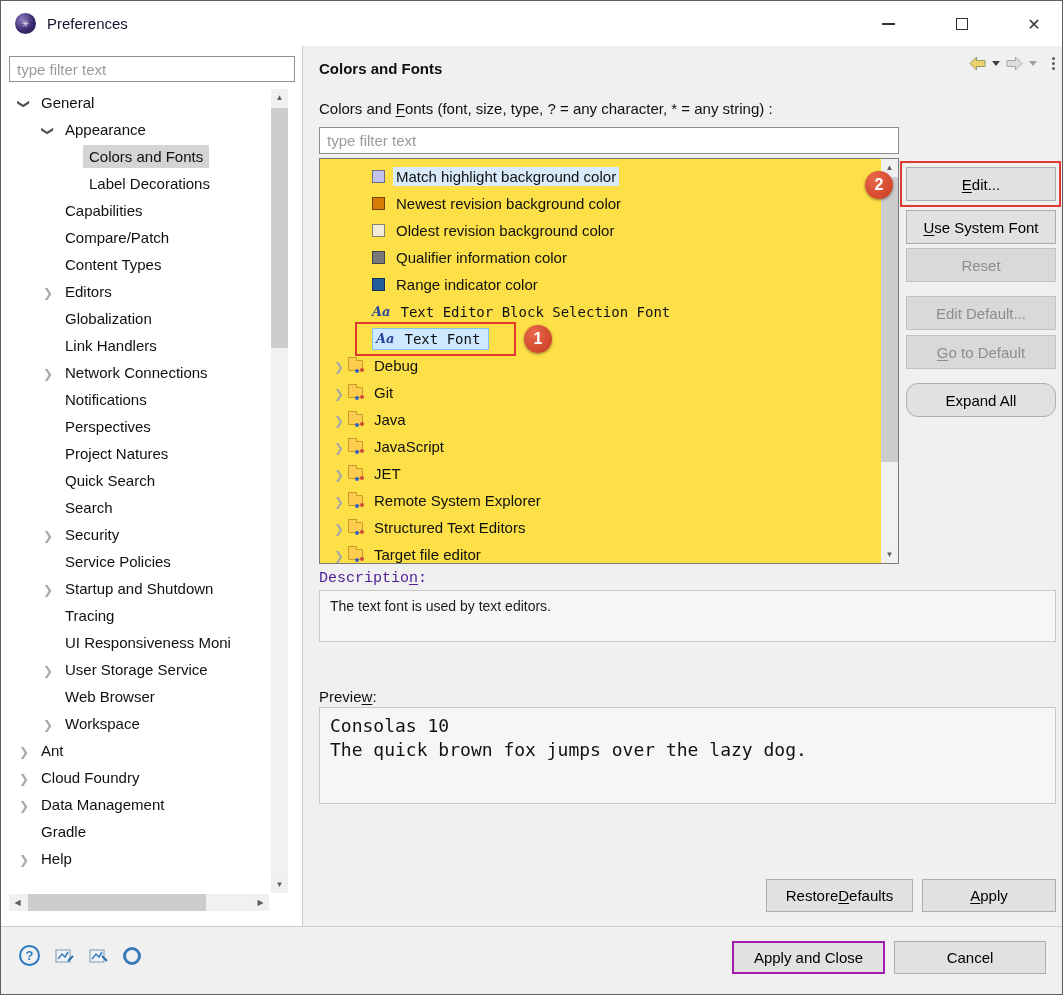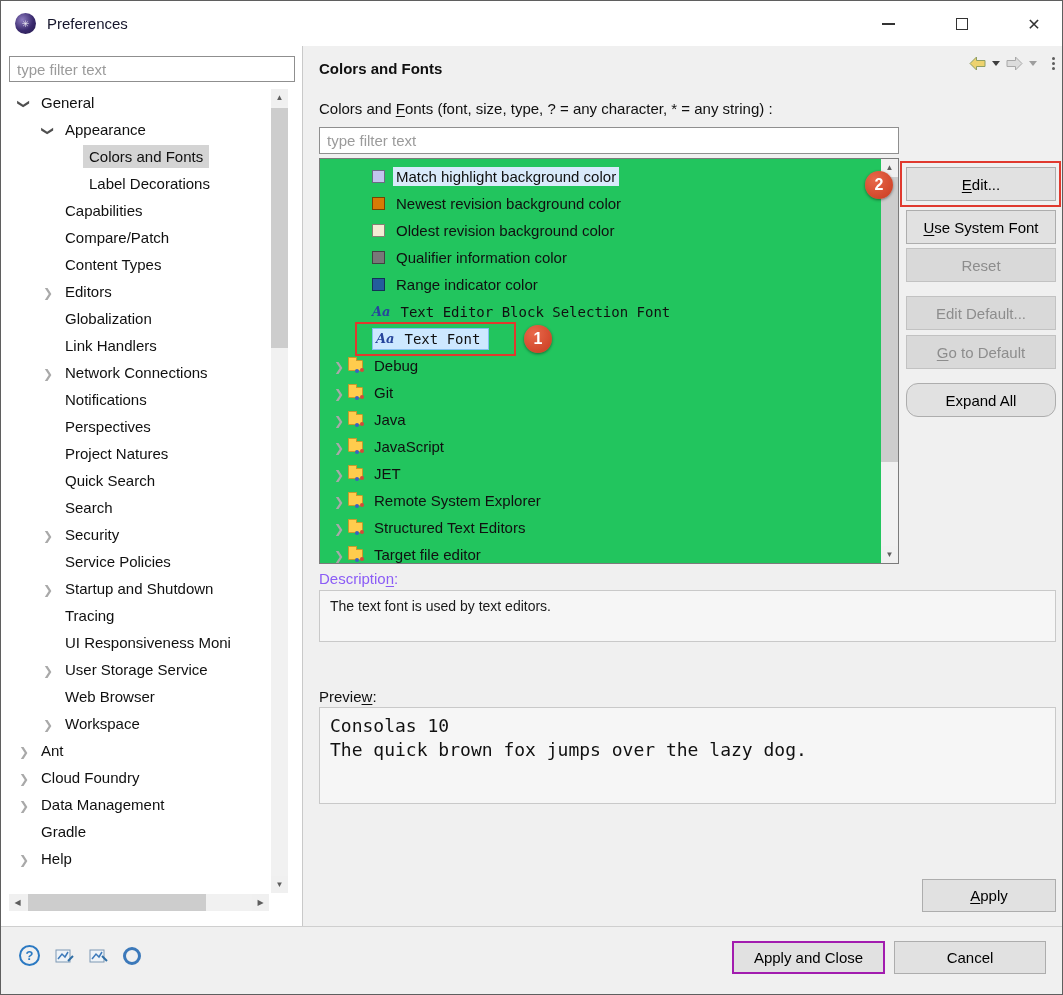--- a/index.html
+++ b/index.html
@@ -48,21 +48,21 @@
   .page-title { position:absolute; left:15px; top:14px; font-size:15px; font-weight:bold; color:#101010; }
   .nav-toolbar { position:absolute; right:9px; top:10px; display:flex; align-items:center; gap:6px; }
   .dd { width:0; height:0; border-left:4px solid transparent; border-right:4px solid transparent; border-top:5px solid #3f3f3f; }
   .dd.gray { border-top-color:#9e9e9e; }
   .menu-dots { display:flex; flex-direction:column; gap:2px; margin-left:9px; }
   .menu-dots i { width:3px; height:3px; background:#5c5c5c; border-radius:50%; }
 
   .filter-label { position:absolute; left:15px; top:54px; font-size:15px; color:#101010; }
   .main-filter { position:absolute; left:15px; top:81px; width:580px; height:27px; border:1px solid #8f8f8f; font-size:15px; padding:0 7px; color:#222; font-family:"Liberation Sans", sans-serif; }
 
-  .listbox { position:absolute; left:15px; top:112px; width:580px; height:406px; background:#22c55e; border:1px solid #7b7b7b; overflow:hidden; }
+  .listbox { position:absolute; left:15px; top:112px; width:580px; height:406px; background:#fde047; border:1px solid #7b7b7b; overflow:hidden; }
   .list-inner { position:absolute; left:0; top:4px; right:17px; }
   .lrow { height:27px; display:flex; align-items:center; white-space:nowrap; padding-left:52px; font-size:15px; }
   .lrow.frow { padding-left:10px; }
   .frow .chev { width:18px; flex:0 0 18px; text-align:center; }
   .swatch { width:13px; height:13px; border:1px solid rgba(0,0,0,.45); margin-right:8px; flex:0 0 13px; }
   .aa { font-family:"DejaVu Serif", serif; font-style:italic; font-weight:bold; color:#27459c; font-size:13px; margin-right:7px; }
   .llabel { color:#101010; padding:1px 3px; }
   .llabel.mono { font-family:"DejaVu Sans Mono", monospace; font-size:14px; }
   .selwrap { display:inline-flex; align-items:center; background:#cde8ff; border:1px solid #84c0ee; padding:1px 5px 1px 3px; }
   .folder { position:relative; width:15px; height:11px; background:#ffcc4d; border:1px solid #c89a2a; border-radius:1px; margin-right:8px; flex:0 0 15px; }
@@ -72,21 +72,21 @@
   .lsb .up { top:0; left:0; } .lsb .up::before { content:"▲"; }
   .lsb .down { bottom:0; left:0; } .lsb .down::before { content:"▼"; }
   .lsb .sb-thumb { left:0; top:18px; width:17px; height:285px; }
 
   .btn { background:#e1e1e1; border:1px solid #adadad; font-size:15px; color:#000; display:flex; align-items:center; justify-content:center; font-family:"Liberation Sans", sans-serif; }
   .btn.disabled { background:#d9d9d9; border-color:#c2c2c2; color:#8d8d8d; }
   .sbtn { position:absolute; left:602px; width:150px; height:34px; }
   #btn-edit { top:121px; } #btn-usf { top:164px; } #btn-reset { top:202px; }
   #btn-editdef { top:250px; } #btn-gotodef { top:289px; } #btn-expand { top:337px;border-radius:12px; }
 
-  .desc-label { position:absolute; left:15px; top:524px; font-size:15px; color:#8b5cf6; }
+  .desc-label { position:absolute; left:15px; top:524px; font-size:15px; color:#4c1d95;font-family:Liberation Mono, monospace; }
   .desc-box { position:absolute; left:15px; top:544px; width:737px; height:52px; background:#f6f6f6; border:1px solid #c9c9c9; font-size:14px; color:#1a1a1a; padding:7px 10px; }
   .prev-label { position:absolute; left:15px; top:642px; font-size:15px; color:#101010; }
   .prev-box { position:absolute; left:15px; top:661px; width:737px; height:97px; background:#f6f6f6; border:1px solid #c9c9c9; font-family:"DejaVu Sans Mono", monospace; font-size:18px; color:#111; padding:6px 10px; line-height:24px; }
   #btn-restore { position:absolute; left:462px; top:833px; width:147px; height:33px; }
   #btn-apply { position:absolute; left:618px; top:833px; width:134px; height:33px; }
 
   
   .footer { position:absolute; left:0; top:925px; width:100%; height:70px; background:#f0f0f0; border-top:1px solid #cfcfcf; }
   .footer-icons { position:absolute; left:18px; top:18px; display:flex; align-items:center; gap:15px; }
   .help-circle { width:21px; height:21px; border:2px solid #2b79c2; border-radius:50%; position:relative; }
@@ -365,20 +365,21 @@
 
     <div class="desc-label">Descriptio<u>n</u>:</div>
     <div class="desc-box">The text font is used by text editors.</div>
 
     <div class="prev-label">Previe<u>w</u>:</div>
     <div class="prev-box">
       <div>Consolas 10</div>
       <div>The quick brown fox jumps over the lazy dog.</div>
     </div>
 
+    <button class="btn" id="btn-restore">Restore <u>D</u>efaults</button>
     <button class="btn" id="btn-apply"><u>A</u>pply</button>
   </div>
 
   <div class="footer">
     <div class="footer-icons">
       <span class="help-circle"></span>
       <svg width="19" height="16" viewBox="0 0 19 16">
           <rect x="1" y="2" width="14" height="12" fill="#eef3f8" stroke="#7d98b3"></rect>
           <path d="M3 11 L7 6 L10 9 L13 4" fill="none" stroke="#3c79ba" stroke-width="1.5"></path>
           <path d="M13 13 L18 8" stroke="#2e6da4" stroke-width="2"></path>

